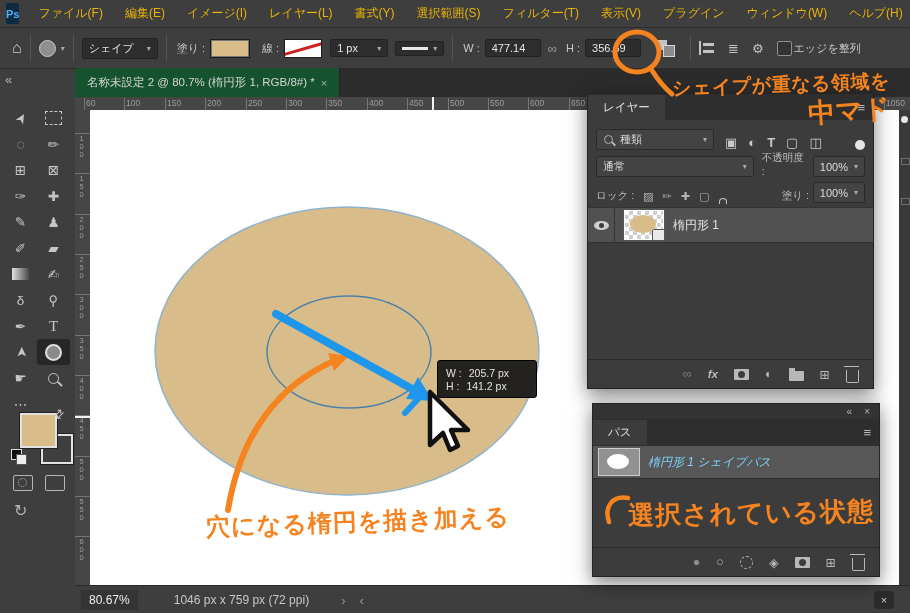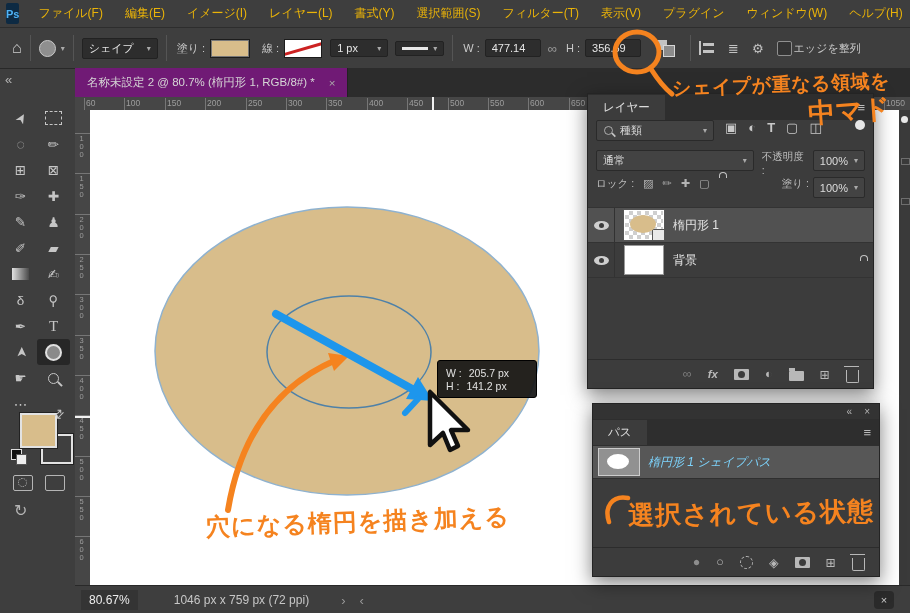--- a/index.html
+++ b/index.html
@@ -30,22 +30,22 @@
   .pathops::before{content:"";position:absolute;left:0;top:0;width:10px;height:10px;background:#c3c3c3;}
   .pathops::after{content:"";position:absolute;left:7px;top:6px;width:10px;height:10px;background:#8b8b8b;
     box-shadow:0 0 0 1px #d7d7d7;}
   .alignicon{width:16px;height:14px;position:relative;}
   .alignicon::before{content:"";position:absolute;left:0;top:0;width:2px;height:14px;background:#c3c3c3;}
   .alignicon::after{content:"";position:absolute;left:4px;top:2px;width:11px;height:3px;background:#c3c3c3;
     box-shadow:0 7px 0 #c3c3c3;}
   .checkbox{width:13px;height:13px;border:1px solid #8f8f8f;background:#333;border-radius:2px;}
   
   #tabbar{left:75px;top:68px;width:835px;height:29px;background:#2c2c2c;}
-  .doc-tab{position:absolute;left:0;top:0;height:29px;background:#701a75;display:flex;align-items:center;
-    gap:14px;padding:0 12px;font-size:11.5px;color:#d6d6d6;border-right:1px solid #222;}
+  .doc-tab{position:absolute;left:0;top:0;height:29px;background:#14532d;display:flex;align-items:center;
+    gap:6px;padding:0 12px;font-size:11.5px;color:#d6d6d6;border-right:1px solid #222;}
   .collapse-left{left:5px;top:72px;font-size:13px;color:#b3b3b3;}
   
   #toolbar{left:0;top:97px;width:75px;height:516px;background:#3e3e3e;border-right:1px solid #2e2e2e;}
   .tool-grid{position:absolute;left:4px;top:8px;display:grid;grid-template-columns:33px 33px;}
   .tool{width:33px;height:26px;display:flex;align-items:center;justify-content:center;font-size:13.5px;
     color:#c6c6c6;}
   .tool.selected{background:#272727;border-radius:3px;}
   .i-marquee{width:15px;height:12px;border:1.5px dashed #c6c6c6;}
   .i-gradient{width:17px;height:12px;background:linear-gradient(90deg,#e2e2e2,#4a4a4a);}
   .i-ellipse{width:13px;height:13px;border:2px solid #e0e0e0;border-radius:50%;background:#8a8a8a;}
@@ -83,21 +83,21 @@
   #size-tooltip{left:437px;top:360px;width:90px;height:36px;background:rgba(22,22,22,.93);border:1px solid #000;
     border-radius:3px;z-index:5;display:flex;flex-direction:column;justify-content:center;gap:1px;
     font-size:10.5px;color:#e2e2e2;padding-left:8px;}
   .tt-row{display:flex;gap:7px;}
   
   .panel{background:#3c3c3c;border:1px solid #242424;box-shadow:0 6px 18px rgba(0,0,0,.5);z-index:8;}
   #layers-panel{left:587px;top:93px;width:285px;height:294px;display:flex;flex-direction:column;}
   .panel-tabbar{height:26px;background:#2e2e2e;display:flex;align-items:flex-end;position:relative;flex:0 0 auto;}
   .panel-tab{padding:5px 15px;background:#3c3c3c;font-size:11.5px;color:#e2e2e2;}
   .panel-menu{position:absolute;right:8px;top:6px;font-size:13px;color:#bbb;}
-  .prow{display:flex;align-items:flex-start;padding:0 8px;flex:0 0 auto;font-size:10.5px;color:#bdbdbd;}
+  .prow{display:flex;align-items:flex-end;padding:0 8px;flex:0 0 auto;font-size:10.5px;color:#bdbdbd;}
   .pselect{background:#434343;border:1px solid #2a2a2a;border-radius:2px;height:19px;display:flex;
     align-items:center;gap:6px;padding:0 6px;color:#ddd;font-size:11px;}
   .ficon{margin-left:11px;font-size:13px;color:#c9c9c9;}
   .toggle-dot{width:10px;height:10px;border-radius:50%;background:#e6e6e6;margin-left:auto;}
   .lock-ico{margin-left:9px;font-size:11px;color:#b4b4b4;}
   .layer-row{display:flex;align-items:center;height:34px;border-bottom:1px solid #333;flex:0 0 auto;}
   .layer-row.selected{background:#515151;}
   .eye-cell{width:26px;display:flex;align-items:center;justify-content:center;border-right:1px solid #323232;
     align-self:stretch;}
   .eye{width:15px;height:9px;background:#cfcfcf;border-radius:50%;position:relative;}
@@ -410,28 +410,20 @@
     <div style="height:4px;border-bottom:1px solid #333"></div>
     <div class="layer-row selected">
       <span class="eye-cell">
           <span class="eye"></span>
         </span>
       <span class="thumb checker">
           <span class="badge"></span>
         </span>
       <span class="layer-name">楕円形 1</span>
     </div>
-    <div class="layer-row">
-      <span class="eye-cell">
-          <span class="eye"></span>
-        </span>
-      <span class="thumb white"></span>
-      <span class="layer-name">背景</span>
-      <span style="margin-left:auto;margin-right:14px"><span class="padlock"></span></span>
-    </div>
     <div class="panel-bottom">
       <span class="bicon" style="color:#7d7d7d">∞</span>
       <span class="fx">fx</span>
       <span class="mask-icon"></span>
       <span class="bicon">◐</span>
       <span class="folder-icon"></span>
       <span class="bicon">⊞</span>
       <span class="trash-icon"></span>
     </div>
   </div>

